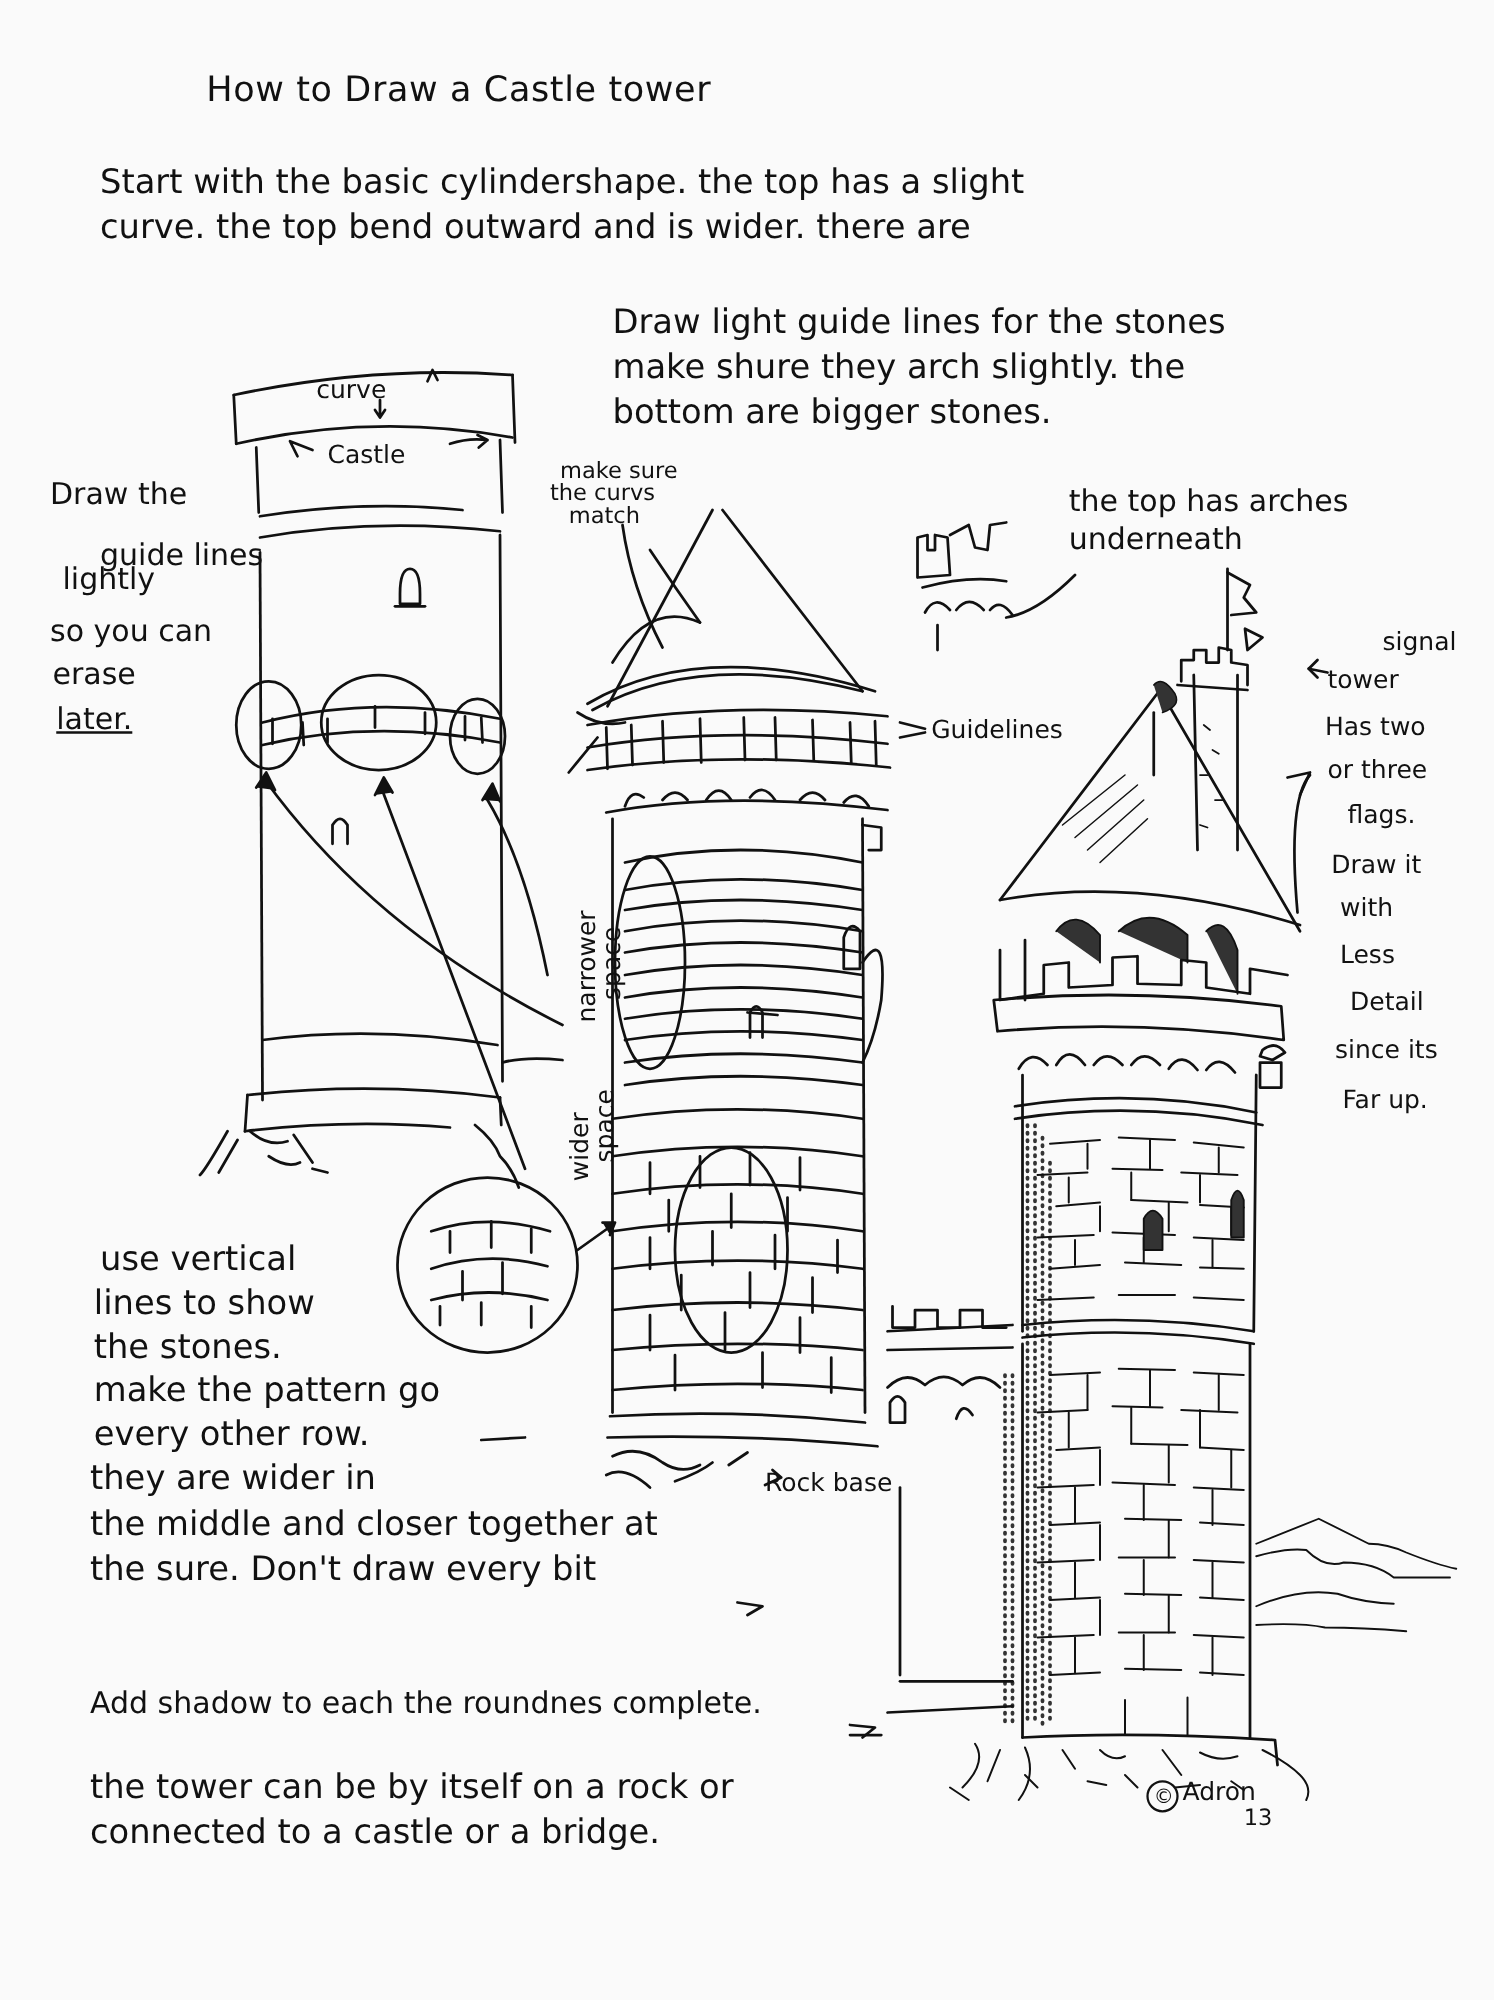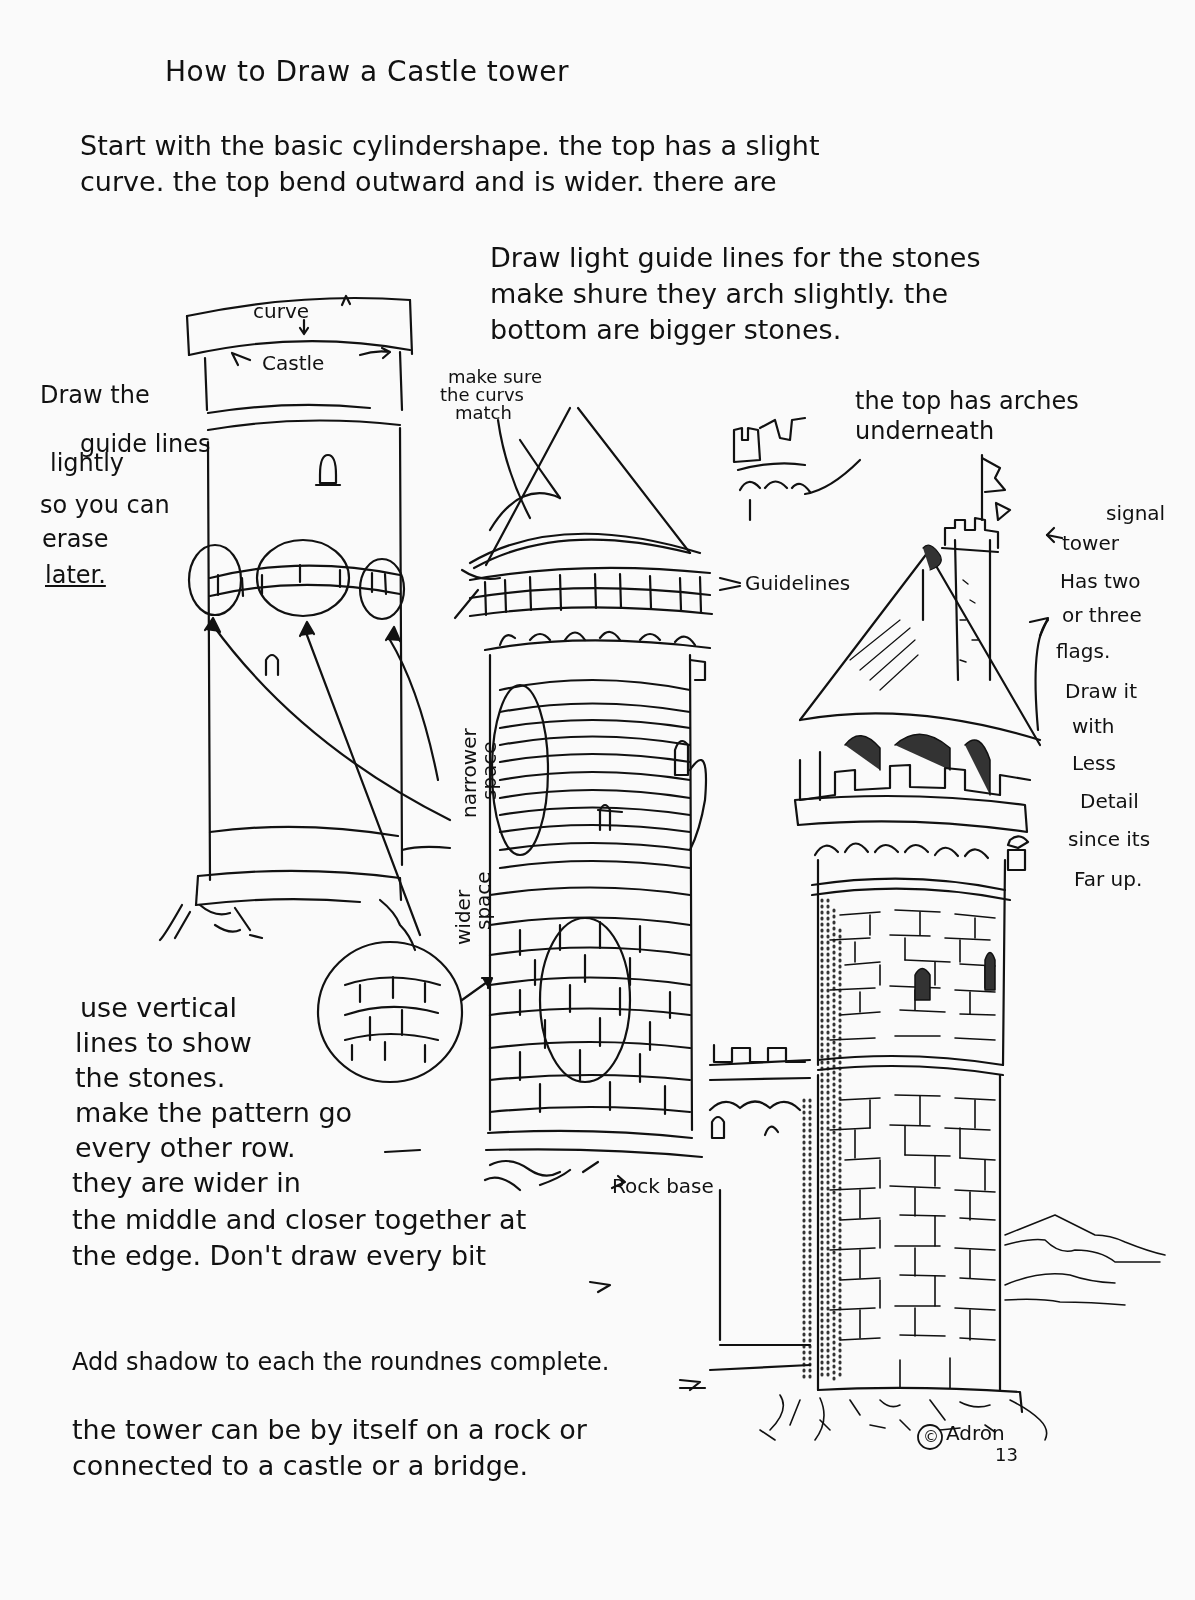--- a/index.html
+++ b/index.html
@@ -287,36 +287,36 @@
   <div class="t sm rot" style="left:472px; top:930px; transform: rotate(-90deg);">
     <span>space</span>
   </div>
 
   <div class="t sm" style="left:612px; top:1175px;">Rock base</div>
 
   <div class="t sm" style="left:1062px; top:502px;margin-left:44px;">signal</div>
   <div class="t sm" style="left:1062px; top:532px;">tower</div>
   <div class="t sm" style="left:1060px; top:570px;">Has two</div>
   <div class="t sm" style="left:1062px; top:604px;">or three</div>
-  <div class="t sm" style="left:1056px; top:640px;">flags.</div>
+  <div class="t sm" style="left:1078px; top:640px;">flags.</div>
   <div class="t sm" style="left:1065px; top:680px;">Draw it</div>
   <div class="t sm" style="left:1072px; top:715px;">with</div>
   <div class="t sm" style="left:1072px; top:752px;">Less</div>
   <div class="t sm" style="left:1080px; top:790px;">Detail</div>
   <div class="t sm" style="left:1068px; top:828px;">since its</div>
   <div class="t sm" style="left:1074px; top:868px;">Far up.</div>
 
   <div class="t big" style="left:80px; top:990px;">use vertical</div>
   <div class="t big" style="left:75px; top:1025px;">lines to show</div>
   <div class="t big" style="left:75px; top:1060px;">the stones.</div>
   <div class="t big" style="left:75px; top:1095px;">make the pattern go</div>
   <div class="t big" style="left:75px; top:1130px;">every other row.</div>
   <div class="t big" style="left:72px; top:1165px;">they are wider in</div>
   <div class="t big" style="left:72px; top:1202px;">the middle and  closer together at</div>
-  <div class="t big" style="left:72px; top:1238px;">the edge.   Don't draw every bit</div>
+  <div class="t big" style="left:72px; top:1238px;">the sure.   Don't draw every bit</div>
 
   <div class="t mid" style="left:72px; top:1345px;">Add shadow to each the roundnes complete.</div>
 
   <div class="t big" style="left:72px; top:1412px;">the tower can be by itself on a rock      or</div>
   <div class="t big" style="left:72px; top:1448px;">connected to a castle or a bridge.</div>
 
   <div class="t sm" style="left:923px; top:1426px; font-size:16px;">©</div>
   <div class="t sm" style="left:946px; top:1422px;">Adron</div>
   <div class="t xs" style="left:995px; top:1446px;">13</div>
 </div>

